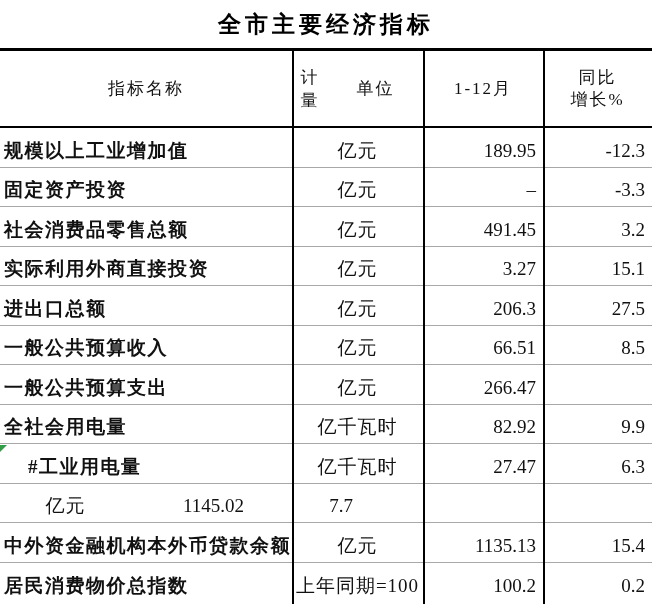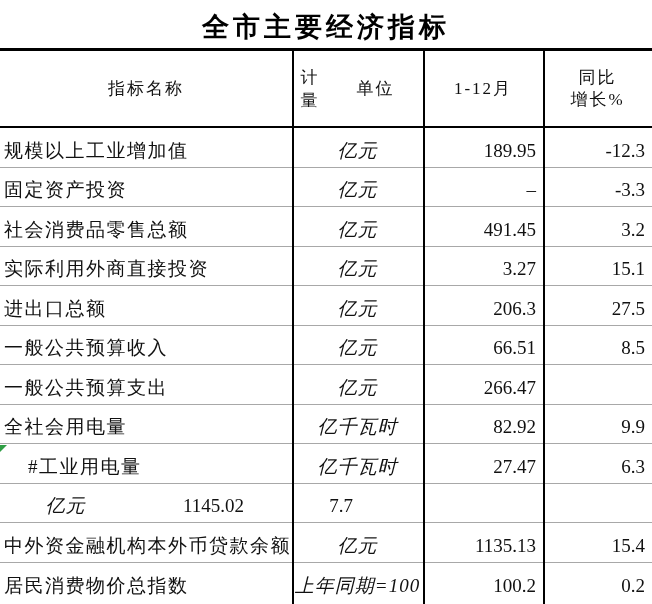--- a/index.html
+++ b/index.html
@@ -8,21 +8,21 @@
     width:652px;height:604px;
     background:#fff;
     overflow:hidden;
     font-family:"Liberation Serif","DejaVu Serif",serif;
     color:#111;
   }
   
   .doc-title{
     position:absolute;top:9px;left:0;width:652px;
     text-align:center;
-    font-size:27px;font-weight:bold;
+    font-size:23px;font-weight:bold;
     letter-spacing:4px;
     color:#000;
   }
   
   .table{
     position:absolute;top:48px;left:0;width:652px;height:556px;
     border-top:3px solid #000;
     box-sizing:border-box;
   }
   
@@ -51,23 +51,23 @@
   .tbody{font-size:19px;}
   .tr{
     position:relative;
     display:flex;height:39.5px;
     box-sizing:border-box;
     border-bottom:1px solid #a8a8a8;
     align-items:flex-end;
   }
   .tr:last-child{border-bottom:none;}
   .td{box-sizing:border-box;padding-bottom:6px;line-height:20px;white-space:nowrap;overflow:hidden;}
-  .td.name{width:292px;padding-left:4px;letter-spacing:1.5px;}
+  .td.name{width:292px;padding-left:4px;letter-spacing:1.5px;font-weight:bold;}
   .tr.indent .td.name{padding-left:28px;}
-  .td.unit{width:131px;text-align:center;letter-spacing:1px;font-style:italic;}
+  .td.unit{width:131px;text-align:center;letter-spacing:1px;}
   .td.val{width:120px;text-align:right;padding-right:7px;}
   .td.yoy{width:109px;text-align:right;padding-right:7px;}
   
   .flag{
     position:absolute;left:0;top:1px;
     width:0;height:0;
     border-top:7px solid #2f9e44;
     border-right:7px solid transparent;
   }
 </style>

